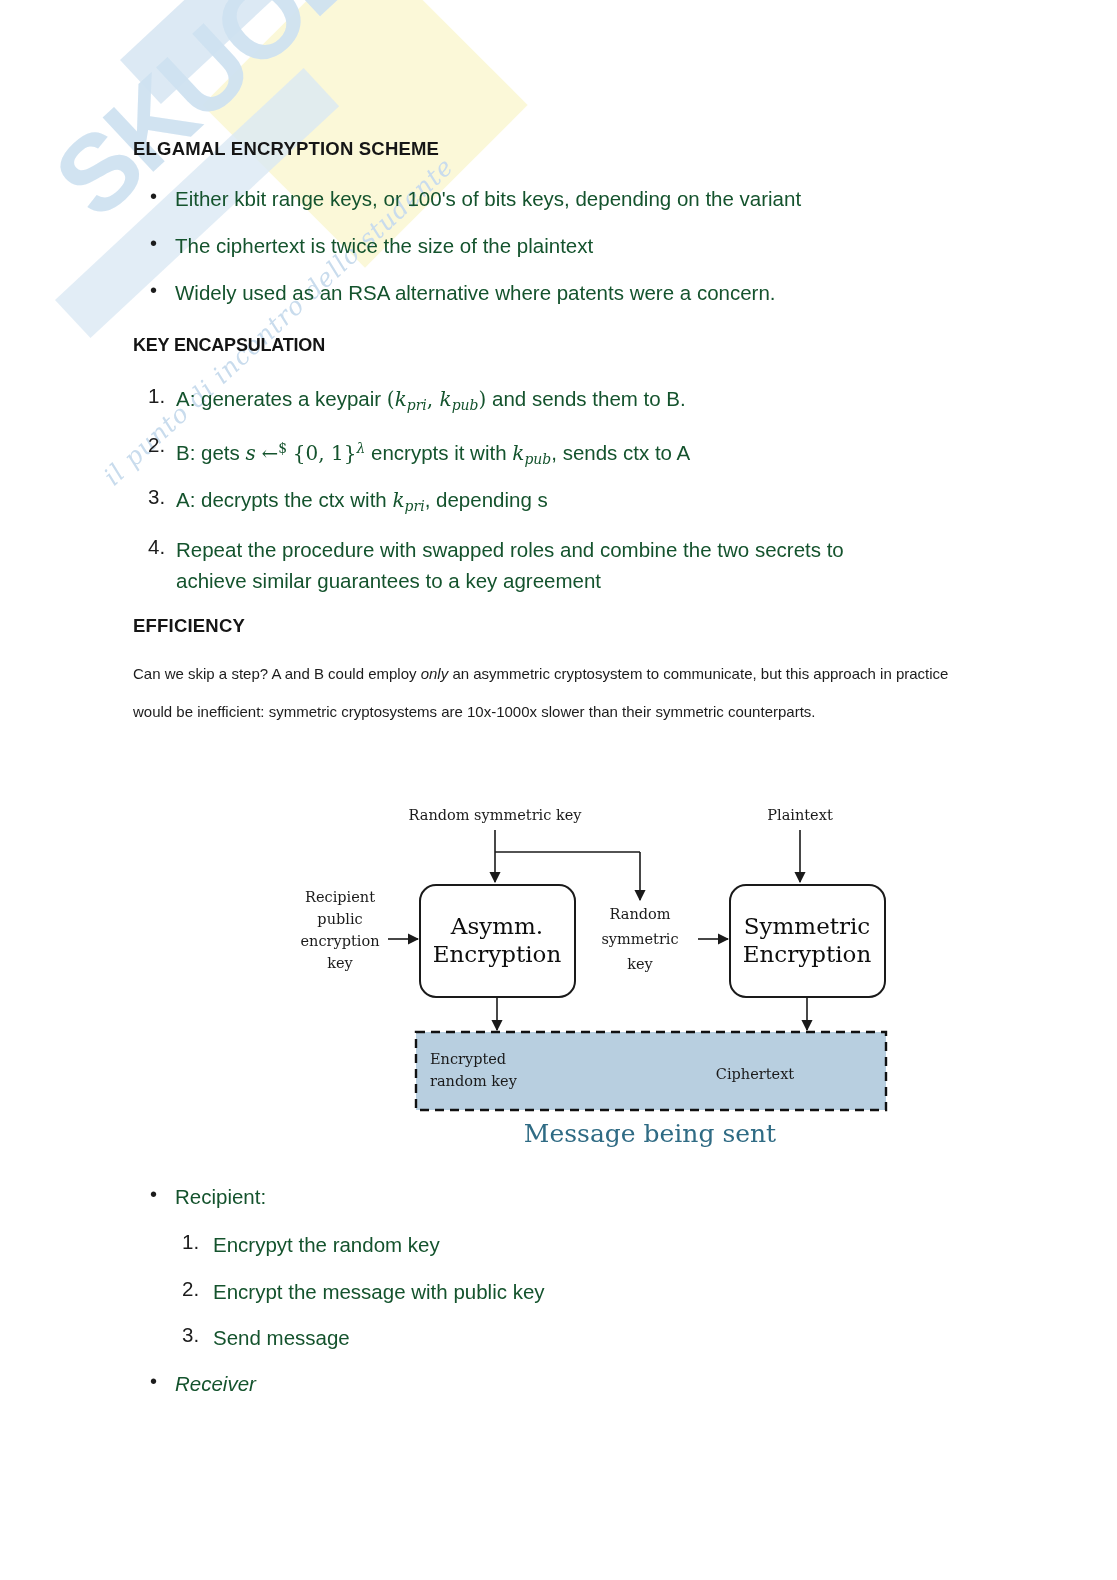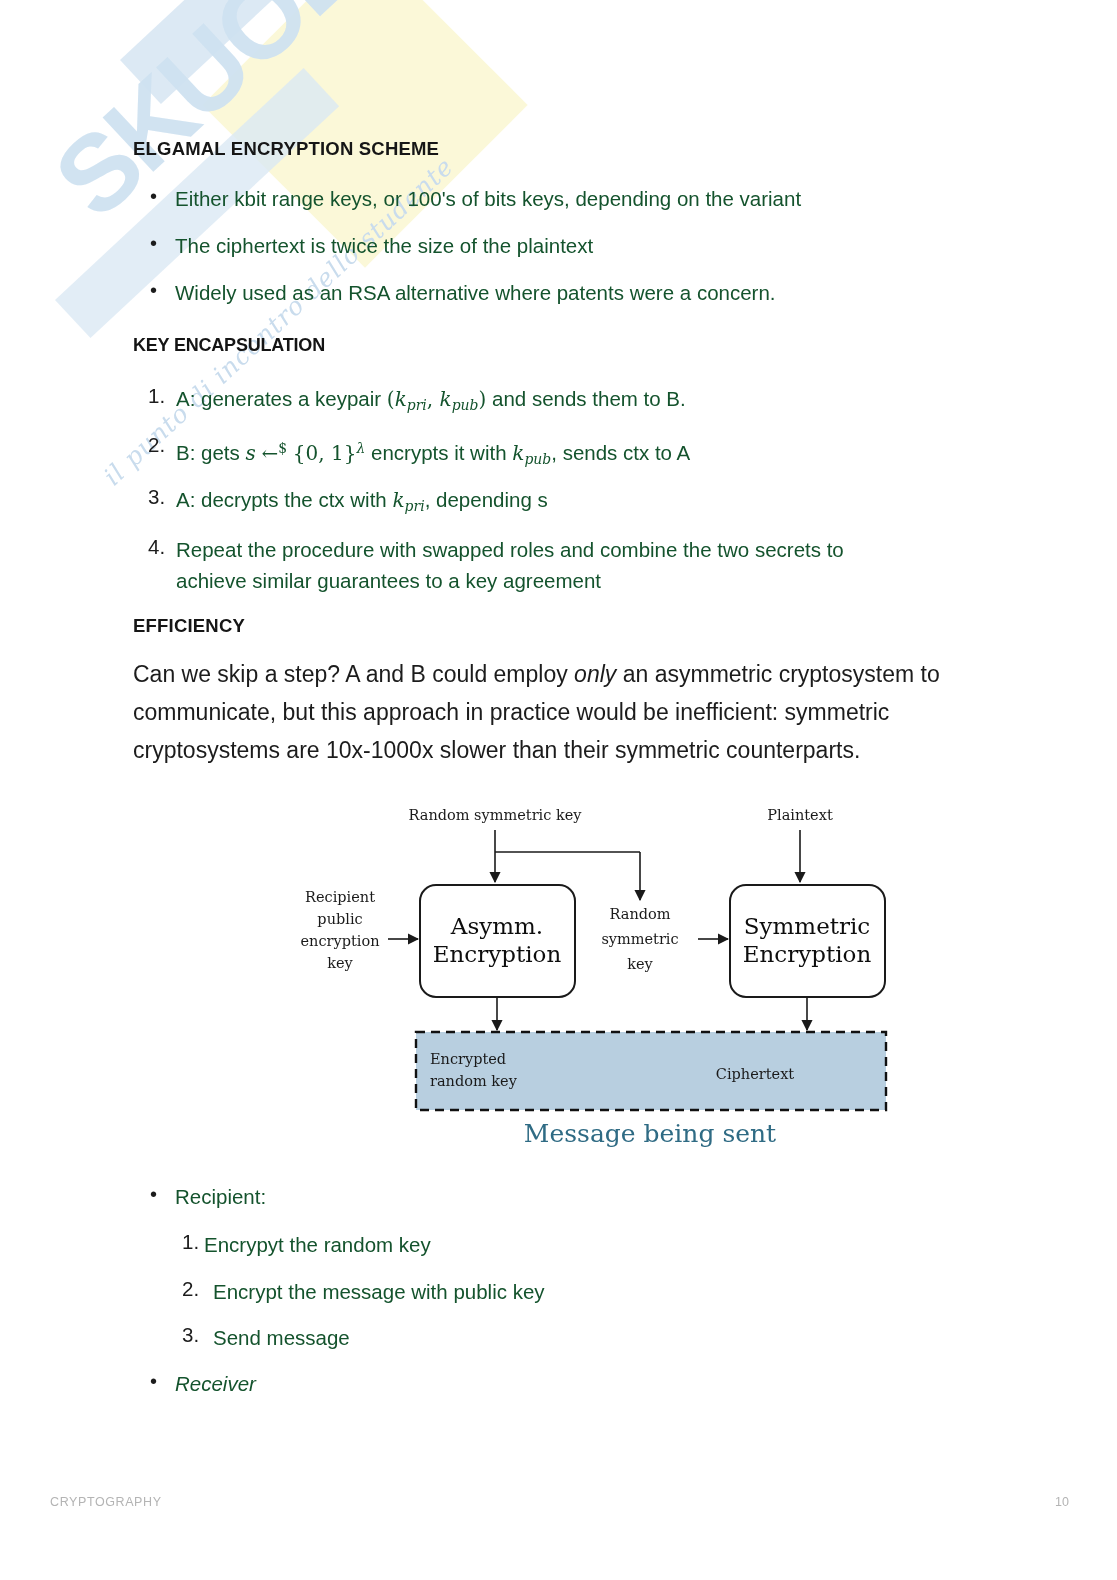--- a/index.html
+++ b/index.html
@@ -119,21 +119,21 @@
   .num {
     position: absolute;
     font-size: 20.5px;
     color: #1c1c1c;
   }
 
   .para {
     position: absolute;
     left: 133px;
     width: 850px;
-    font-size: 23px;
+    font-size: 15px;
     line-height: 38px;
     color: #1c1c1c;
   }
   .para i { font-style: italic; }
 
   
   .mth {
     font-family: "DejaVu Serif", serif;
     font-style: italic;
     font-size: 20px;
@@ -311,31 +311,27 @@
         <text class="dg-label" x="475" y="297" text-anchor="middle">Ciphertext</text>
 
         <text class="dg-msg" x="370" y="360" text-anchor="middle">Message being sent</text>
       </svg>
     </div>
 
     <span class="bullet-dot" style="left:150px; top:1183px;">•</span>
     <div class="li" style="left:175px; top:1182px;">Recipient:</div>
 
     <span class="num" style="left:182px; top:1230px;">1.</span>
-    <div class="li" style="left:204px; top:1230px;">Encrypyt the random key</div>
+    <div class="li" style="left:213px; top:1230px;">Encrypyt the random key</div>
 
     <span class="num" style="left:182px; top:1277px;">2.</span>
     <div class="li" style="left:213px; top:1277px;">Encrypt the message with public key</div>
 
     <span class="num" style="left:182px; top:1323px;">3.</span>
     <div class="li" style="left:213px; top:1323px;text-align:center;">Send message</div>
 
     <span class="bullet-dot" style="left:150px; top:1370px;">•</span>
     <div class="li" style="left:175px; top:1369px;font-style:italic;">Receiver</div>
 
   </div>
 
-  <div id="footer">
-    <div class="ft-left">CRYPTOGRAPHY</div>
-    <div class="ft-right">10</div>
-  </div>
 
 </div>
 
 </body></html>

